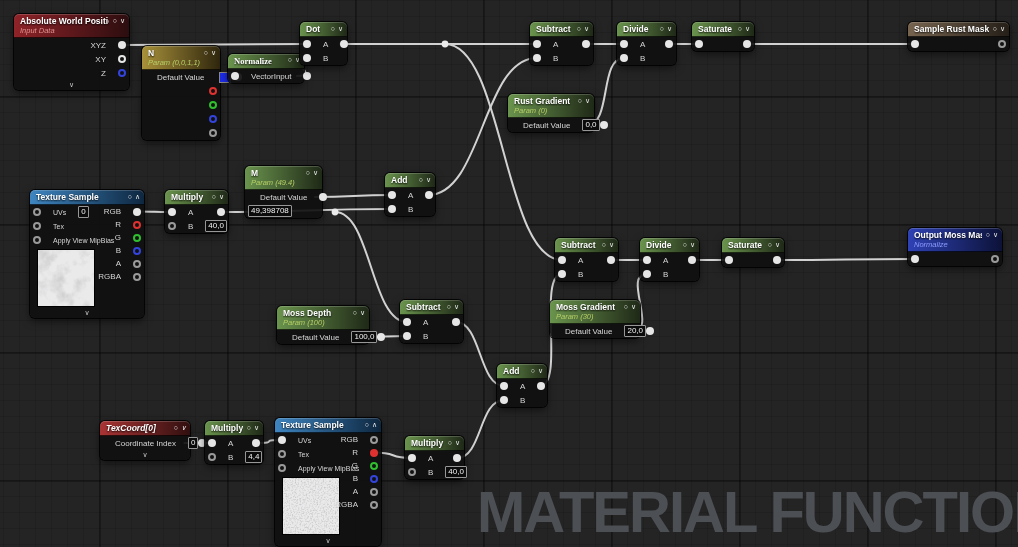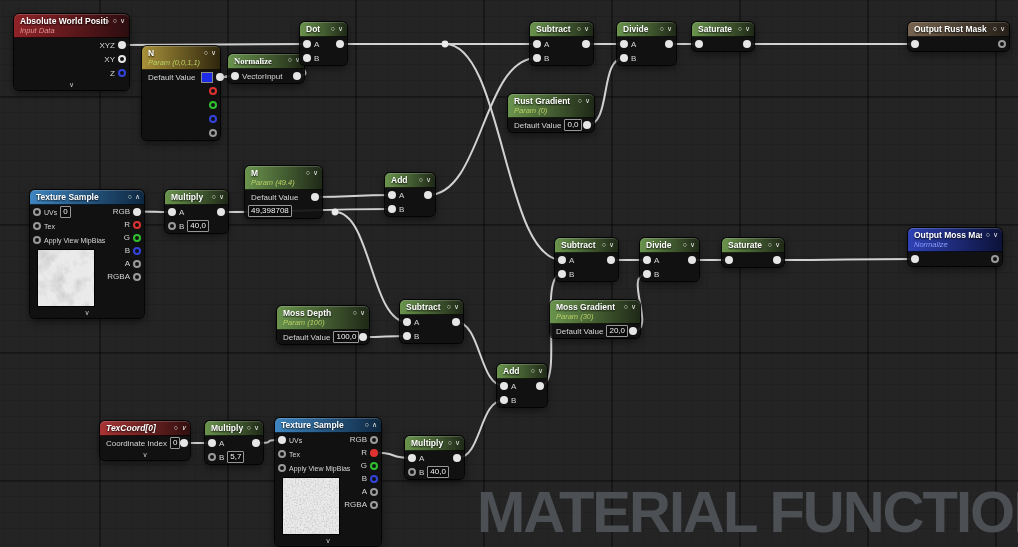--- a/index.html
+++ b/index.html
@@ -33,21 +33,21 @@
   }
   .hdr .t{font-size:8.5px;font-weight:bold;color:#fff;line-height:10px;
     text-shadow:0 1px 2px rgba(0,0,0,0.9);white-space:nowrap;overflow:hidden;}
   .hdr .s{font-size:7.5px;font-style:italic;line-height:9px;white-space:nowrap;}
   .hicons{position:absolute;right:4px;top:2px;display:flex;gap:3px;align-items:center;}
   .hicons .ic{font-size:7px;color:#e8e8e8;line-height:9px;}
   .row{display:flex;align-items:center;height:14px;padding:0 3px;font-size:8px;
     color:#d6d6d6;white-space:nowrap;}
   .row.center{justify-content:center;}
   .sp{flex:1;}
-  .lb{margin:0 3px;}
+  .lb{margin:0 12px;}
   .pin{width:8px;height:8px;border-radius:50%;box-sizing:border-box;flex:none;}
   .pf{background:var(--pc);}
   .ph{border:2px solid var(--pc);background:transparent;}
   .vbox{border:1px solid #979797;background:#0b0b0b;color:#f2f2f2;
     padding:0 2px;font-size:8px;line-height:10px;border-radius:1px;}
   .swatch{width:10px;height:9px;border:1px solid #8a8a8a;margin:0 3px;flex:none;}
   .chev{height:10px;text-align:center;font-size:7px;color:#c4c4c4;line-height:9px;cursor:pointer;}
   .texbody{display:flex;align-items:flex-start;}
   .texleft{flex:1;min-width:0;}
   .texleft .lb{font-size:7px;}
@@ -232,21 +232,21 @@
           </span>
         </div>
         <div class="row">
           <span class="pin pf" style="--pc: #e6e6e6;"></span>
           <span class="sp"></span>
           <span class="pin pf" style="--pc: #e6e6e6;"></span>
         </div>
       </div>
       <div class="node" style="left: 908px; top: 22px; width: 101px;">
         <div class="hdr" style="background: linear-gradient(90deg, rgb(119, 100, 79), rgb(37, 31, 24));">
-          <div class="t">Output Rust Mask</div>
+          <div class="t">Sample Rust Mask</div>
           <span class="hicons">
             <span class="ic">○</span>
             <span class="ic">∨</span>
           </span>
         </div>
         <div class="row">
           <span class="pin pf" style="--pc: #e6e6e6;"></span>
           <span class="sp"></span>
           <span class="pin ph" style="--pc: #9a9a9a;"></span>
         </div>
@@ -556,21 +556,21 @@
         </div>
         <div class="row">
           <span class="pin pf" style="--pc: #e6e6e6;"></span>
           <span class="lb">A</span>
           <span class="sp"></span>
           <span class="pin pf" style="--pc: #e6e6e6;"></span>
         </div>
         <div class="row">
           <span class="pin ph" style="--pc: #9a9a9a;"></span>
           <span class="lb">B</span>
-          <span class="vbox">5,7</span>
+          <span class="vbox">4,4</span>
           <span class="sp"></span>
         </div>
       </div>
       <div class="node" style="left: 275px; top: 418px; width: 106px;">
         <div class="hdr" style="background: linear-gradient(90deg, rgb(62, 133, 192), rgb(14, 39, 64));">
           <div class="t">Texture Sample</div>
           <span class="hicons">
             <span class="ic">○</span>
             <span class="ic">∧</span>
           </span>

